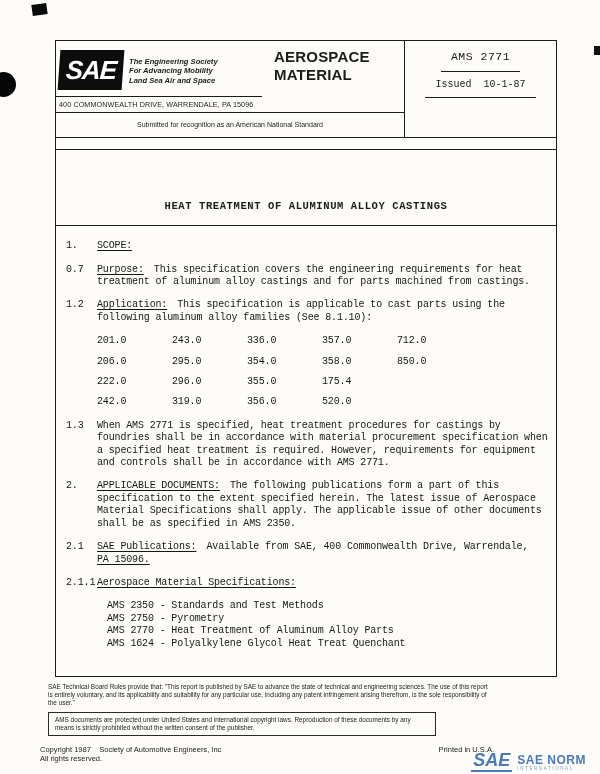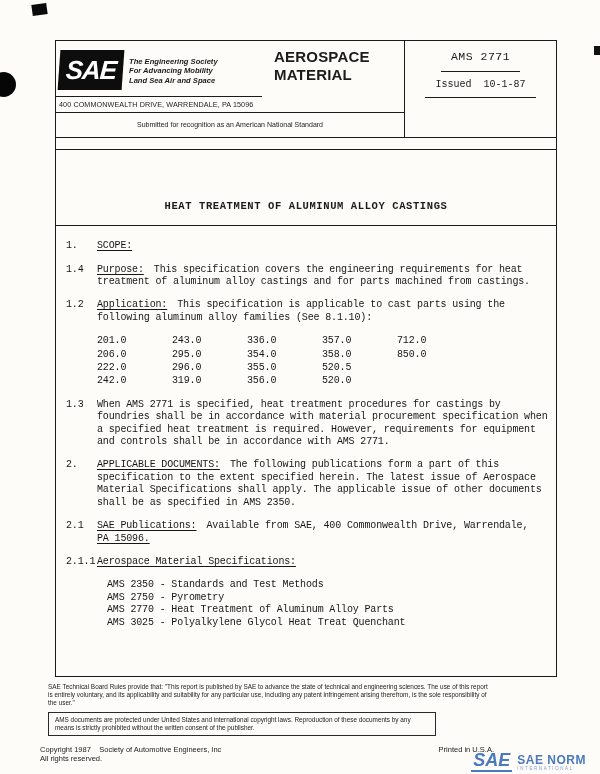--- a/index.html
+++ b/index.html
@@ -43,21 +43,21 @@
 
   .rule { height:12px; border-bottom:1.6px solid #1b1b1b; }
   .title-band { height:76px; border-bottom:1.6px solid #1b1b1b; display:flex; align-items:center; justify-content:center; }
   .doc-title { font:600 10.5px "Liberation Mono", monospace; letter-spacing:0.6px;margin-top:36px; }
 
   
   .doc-body { padding:14px 0 0 10px; font:400 10px/12.4px "Liberation Mono", monospace; letter-spacing:-0.15px; color:#161616; }
   .para { margin-bottom:11px; padding-left:31px; }
   .pnum { display:inline-block; min-width:31px; margin-left:-31px; }
   .ul { text-decoration:underline; text-underline-offset:1.5px; margin-right:10px; }
-  .alloy-grid { margin:0 0 11px 31px; display:grid; grid-template-columns:repeat(5,75px); row-gap:1px; }
+  .alloy-grid { margin:0 0 11px 31px; display:grid; grid-template-columns:repeat(5,75px); row-gap:8px; }
   .ams-list { padding-left:41px; margin-bottom:2px; }
 
   
   .footer { position:absolute; left:0; top:683px; width:532px; }
   .f-rules { margin:0 42px 0 48px; font:400 6.4px/7.9px "Liberation Sans", sans-serif; color:#222; }
   .f-box { margin:5px 96px 0 48px; border:1px solid #2a2a2a; padding:3px 6px; font:400 6.4px/7.9px "Liberation Sans", sans-serif; color:#222; }
   .f-bottom { margin:9px 38px 0 40px; display:flex; justify-content:space-between; align-items:flex-start; font:400 7.5px/9.5px "Liberation Sans", sans-serif; }
   .c-line1 { white-space:pre; }
   .watermark { position:absolute; right:14px; bottom:2px; display:flex; align-items:flex-end; gap:5px; color:#4a79bd; }
   .wm-logo { font:italic 900 18px/18px "Liberation Sans", sans-serif; border-bottom:2px solid #4a79bd; padding:0 2px 1px; }
@@ -114,42 +114,42 @@
       <div class="doc-title">HEAT TREATMENT OF ALUMINUM ALLOY CASTINGS</div>
     </div>
 
     <div class="doc-body">
 
       <div class="para">
         <span class="pnum">1.</span><span class="ul">SCOPE:</span>
       </div>
 
       <div class="para">
-        <span class="pnum">1.4</span><span class="ul">Purpose:</span><span>This specification covers the engineering requirements for heat treatment of aluminum alloy castings and for parts machined from castings.</span>
+        <span class="pnum">0.7</span><span class="ul">Purpose:</span><span>This specification covers the engineering requirements for heat treatment of aluminum alloy castings and for parts machined from castings.</span>
       </div>
 
       <div class="para">
         <span class="pnum">1.2</span><span class="ul">Application:</span><span>This specification is applicable to cast parts using the following aluminum alloy families (See 8.1.10):</span>
       </div>
 
       <div class="alloy-grid">
         <span>201.0</span>
         <span>243.0</span>
         <span>336.0</span>
         <span>357.0</span>
         <span>712.0</span>
         <span>206.0</span>
         <span>295.0</span>
         <span>354.0</span>
         <span>358.0</span>
         <span>850.0</span>
         <span>222.0</span>
         <span>296.0</span>
         <span>355.0</span>
-        <span>520.5</span>
+        <span>175.4</span>
         <span></span>
         <span>242.0</span>
         <span>319.0</span>
         <span>356.0</span>
         <span>520.0</span>
         <span></span>
       </div>
 
       <div class="para">
         <span class="pnum">1.3</span><span>When AMS 2771 is specified, heat treatment procedures for castings by foundries shall be in accordance with material procurement specification when a specified heat treatment is required. However, requirements for equipment and controls shall be in accordance with AMS 2771.</span>
@@ -165,21 +165,21 @@
       </div>
 
       <div class="para">
         <span class="pnum">2.1.1</span><span class="ul">Aerospace Material Specifications:</span>
       </div>
 
       <div class="ams-list">
         <div>AMS 2350 - Standards and Test Methods</div>
         <div>AMS 2750 - Pyrometry</div>
         <div>AMS 2770 - Heat Treatment of Aluminum Alloy Parts</div>
-        <div>AMS 3025 - Polyalkylene Glycol Heat Treat Quenchant</div>
+        <div>AMS 1624 - Polyalkylene Glycol Heat Treat Quenchant</div>
       </div>
 
     </div>
   </div>
 
   <div class="footer">
     <div class="f-rules">SAE Technical Board Rules provide that: "This report is published by SAE to advance the state of technical and engineering sciences. The use of this report is entirely voluntary, and its applicability and suitability for any particular use, including any patent infringement arising therefrom, is the sole responsibility of the user."</div>
     <div class="f-box">AMS documents are protected under United States and international copyright laws. Reproduction of these documents by any means is strictly prohibited without the written consent of the publisher.</div>
     <div class="f-bottom">
       <div>

